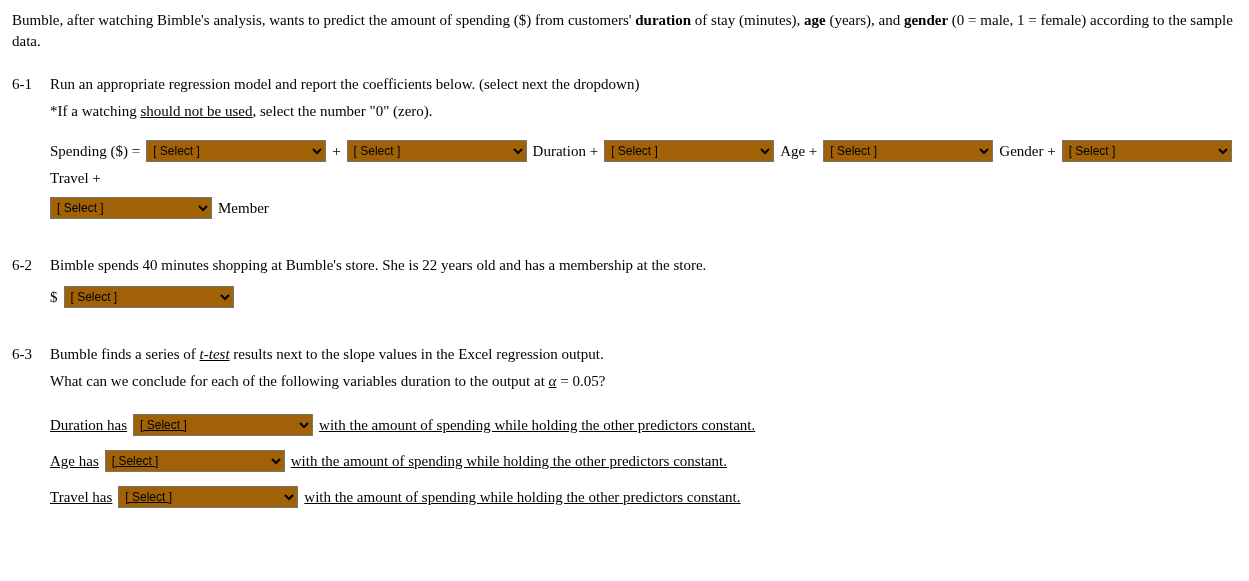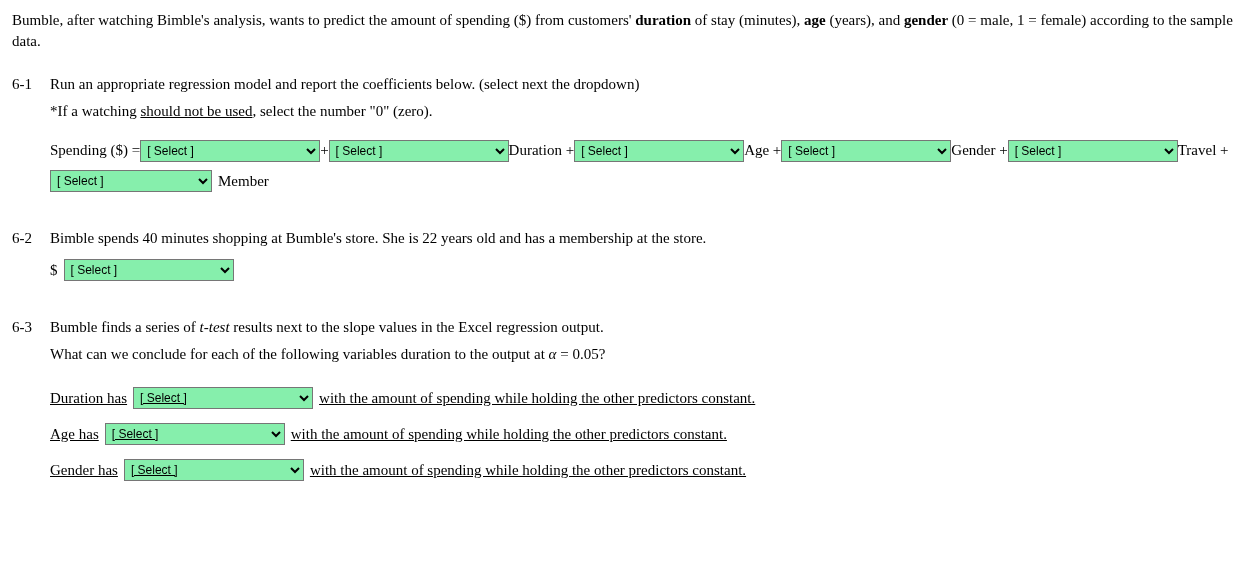--- a/index.html
+++ b/index.html
@@ -28,45 +28,46 @@
   }
   .q-body {
     flex: 1;
   }
   .q-line {
     margin-bottom: 6px;
   }
   .form-line {
     display: flex;
     flex-wrap: wrap;
-    align-items: flex-start;
+    align-items: flex-end;
+    gap: 6px;
     margin-top: 18px;
   }
   .form-line2 {
     display: flex;
     flex-wrap: wrap;
     align-items: center;
     gap: 6px;
     margin-top: 8px;
     margin-bottom: 10px;
   }
   select.sel {
     font-family: Arial, sans-serif;
     font-size: 12px;
     padding: 1px 2px;
     height: 22px;
     border: 1px solid #767676;
-    background: #86efac;
+    background: #a16207;
     box-sizing: border-box;
   }
   .sel-lg { width: 180px; }
   .sel-md { width: 170px; }
   .sel-sm { width: 162px; }
   .underline { text-decoration: underline; }
-  .italic { font-style: italic; }
+  .italic { font-style: italic; text-decoration: underline; }
   .ttest-lines .form-line2 { margin-top: 14px; }
 </style>
 </head>
 <body>
 
 <div class="intro">
   <span>Bumble, after watching Bimble's analysis, wants to predict the amount of spending ($) from customers' </span><b>duration</b><span> of stay (minutes), </span><b>age</b><span> (years), and </span><b>gender</b><span> (0 = male, 1 = female) according to the sample data.</span>
 </div>
 
 <div class="q-block">
@@ -128,20 +129,20 @@
           <span>Duration has </span>
           <select class="sel sel-lg"><option>[ Select ]</option></select>
           <span> with the amount of spending while holding the other predictors constant.</span>
         </div>
         <div class="form-line2">
           <span>Age has </span>
           <select class="sel sel-lg"><option>[ Select ]</option></select>
           <span> with the amount of spending while holding the other predictors constant.</span>
         </div>
         <div class="form-line2">
-          <span>Gender has </span>
+          <span>Travel has </span>
           <select class="sel sel-lg"><option>[ Select ]</option></select>
           <span> with the amount of spending while holding the other predictors constant.</span>
         </div>
       </div>
     </div>
   </div>
 </div>
 
 </body></html>

